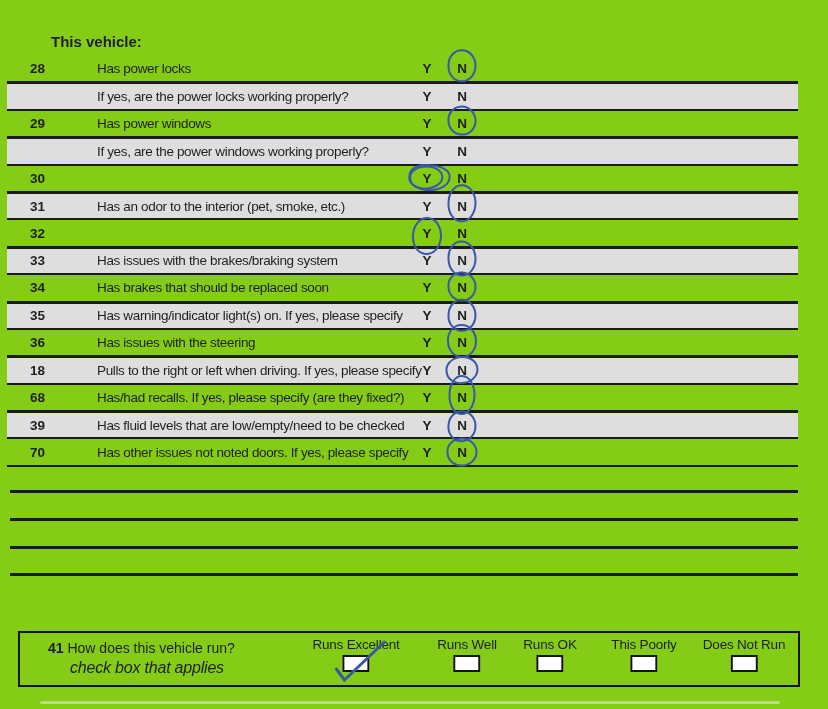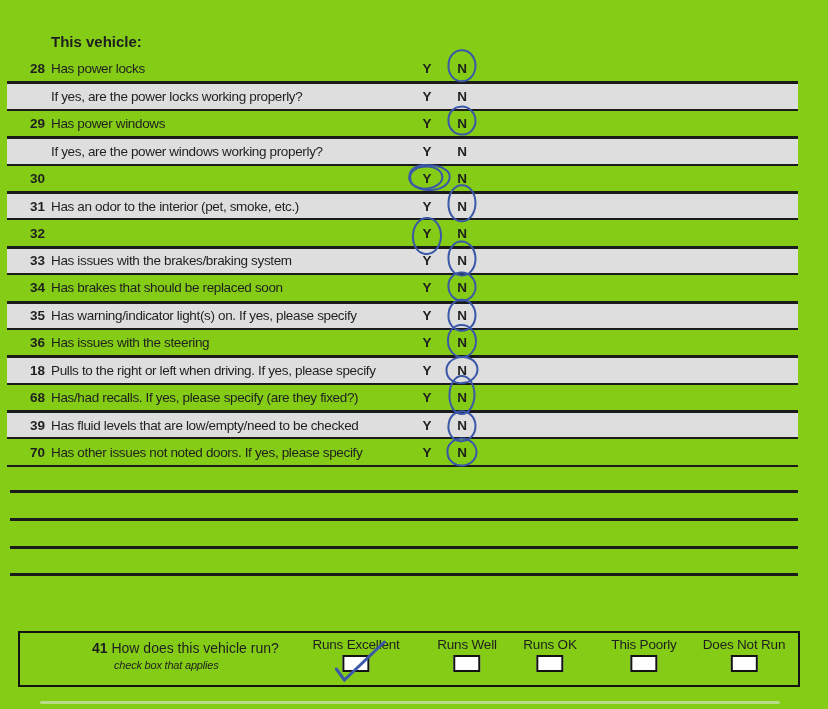--- a/index.html
+++ b/index.html
@@ -4,21 +4,21 @@
 <style>
   :root { --ink:#3a57a8; --line:#1b1b1b; --gray:#dedede; --text:#1f1f1f; }
   * { margin:0; padding:0; box-sizing:border-box; }
   body { background:#ffffff; font-family:"Liberation Sans", sans-serif; color:var(--text); }
   .page { position:relative; width:828px; height:709px; background:#84cc16; overflow:hidden; }
 
   .form-header { position:absolute; left:51px; top:33px; font-size:15px; font-weight:bold; }
 
   .qrows { position:absolute; left:7px; top:56px; width:791px; }
   .row { position:relative; height:27.4px; border-bottom:2.4px solid var(--line);
-         display:flex; align-items:center; }
+         display:flex; align-items:center;gap:46px; }
   .row.shaded { background:var(--gray); border-top:1.8px solid var(--line); }
   .num { flex:none; width:44px; padding-right:6px; text-align:right;
          font-weight:bold; font-size:13.5px; }
   .qtext { font-size:13.5px; letter-spacing:-0.35px; white-space:nowrap; }
   .yn { position:absolute; top:0; height:100%; width:28px; display:flex;
         align-items:center; justify-content:center; font-weight:bold; font-size:13.5px; }
   .yn.y { left:406px; }
   .yn.n { left:441px; }
 
   .circle { position:absolute; left:50%; top:50%; width:29px; height:31px;
@@ -41,24 +41,24 @@
   .qrows .row:nth-child(11) .circle-n { width:30px; height:34px; transform:translate(-50%,-56%); }
   .qrows .row:nth-child(12) .circle-n { width:33px; height:28px; transform:translate(-50%,-50%) rotate(-10deg); }
   .qrows .row:nth-child(13) .circle-n { width:27px; height:40px; transform:translate(-50%,-55%) rotate(2deg); }
   .qrows .row:nth-child(14) .circle-n { height:32px; transform:translate(-50%,-46%) rotate(8deg); }
   .qrows .row:nth-child(15) .circle-n { width:31px; height:29px; transform:translate(-50%,-50%) rotate(-5deg); }
 
   .write-line { position:absolute; left:10px; width:788px; height:2.6px; background:var(--line); }
 
   .q41-box { position:absolute; left:18px; top:631px; width:782px; height:56px;
              border:2.6px solid #131313; }
-  .q41-left { position:absolute; left:28px; top:7px;margin-left:44px; }
+  .q41-left { position:absolute; left:28px; top:7px; }
   .q41-line1 { font-size:14px; }
   .q41-line1 .num41 { font-weight:bold; }
-  .q41-sub { font-style:italic; font-size:11px; margin:3px 0 0 22px; letter-spacing:-0.2px; }
+  .q41-sub { font-style:italic; font-size:16px; margin:3px 0 0 22px; letter-spacing:-0.2px; }
   .q41-option { position:absolute; top:4px; transform:translateX(-50%); text-align:center; }
   .opt-label { font-size:13.5px; letter-spacing:-0.2px; white-space:nowrap; }
   .opt-box { width:27px; height:17px; border:2.2px solid #131313; margin:3px auto 0; background:#fff; }
   .check-svg { display:none; position:absolute; left:50%; margin-left:-30px; top:-1px;
                width:66px; height:48px; pointer-events:none; z-index:4; }
   .q41-option.checked .check-svg { display:block; }
   .check-svg path { fill:none; stroke:var(--ink); stroke-width:3; stroke-linecap:round; }
   .opt-0 { left:336px; } .opt-1 { left:447px; } .opt-2 { left:530px; }
   .opt-3 { left:624px; } .opt-4 { left:724px; }
 

